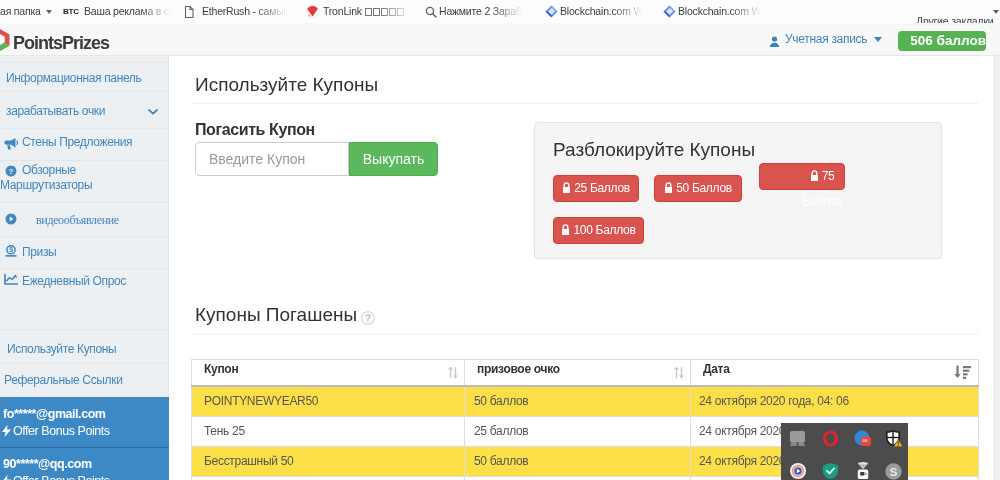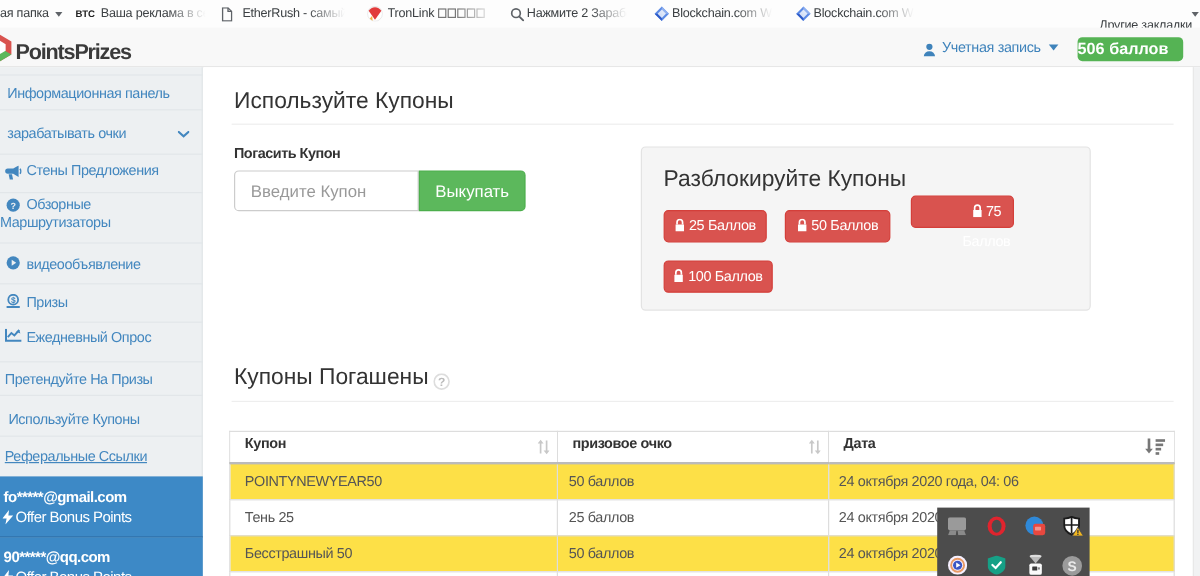--- a/index.html
+++ b/index.html
@@ -8,39 +8,39 @@
 
 
 #bookbar { position:absolute; left:0; top:0; width:1000px; height:23px; background:#fdfdfd; }
 #bookbar .bi { position:absolute; top:0; height:23px; line-height:23px; font-size:10.5px; letter-spacing:-0.2px; color:#3c4043; white-space:nowrap; }
 .fade { -webkit-mask-image:linear-gradient(90deg,#000 60%,transparent 95%); mask-image:linear-gradient(90deg,#000 60%,transparent 95%); }
 
 
 #navbar { position:absolute; left:0; top:23px; width:1000px; height:33px; background:#f8f8f8; border-bottom:1px solid #e7e7e7; }
 #brand { position:absolute; left:13px; top:10px; font-size:18px; font-weight:700; color:#3a3a3a; letter-spacing:-1px;text-align:right; }
 #acct { position:absolute; left:785px; top:0; height:33px; line-height:33px; font-size:12px; letter-spacing:-0.3px; color:#3f83bb; }
-#badge { position:absolute; left:898px; top:8px; width:88px; height:20px; background:#55b354; border-radius:4px; color:#fff; font-size:13.5px; font-weight:700; text-align:left; line-height:20px; }
+#badge { position:absolute; left:898px; top:8px; width:88px; height:20px; background:#55b354; border-radius:4px; color:#fff; font-size:13.5px; font-weight:700; text-align:right; line-height:20px; }
 
 
 #sidebar { position:absolute; left:0; top:56px; width:169px; height:424px; background:#edf0f2; border-right:1px solid #e2e5e8; }
 .sitem { position:absolute; left:0; width:169px; color:#4387bf; font-size:12px; letter-spacing:-0.35px; border-top:1px solid #e2e6e9; }
 .sitem .txt { position:absolute; left:6px; }
 .blue { position:absolute; left:0; width:169px; background:#3d89c6; color:#fff; }
 
 
 #main { position:absolute; left:170px; top:56px; width:830px; height:424px; background:#fff; }
 h2.hd { position:absolute; font-size:19px; font-weight:400; color:#333; }
 .rule { position:absolute; height:1px; background:#eee; }
 
-#lbl { position:absolute; left:195px; top:121px; font-size:12px; letter-spacing:-0.4px; font-weight:700; color:#333; }
+#lbl { position:absolute; left:195px; top:121px; font-size:16px; letter-spacing:-0.4px; font-weight:700; color:#333; }
 #inputg { position:absolute; left:195px; top:142px; width:243px; height:34px; }
 #inp { position:absolute; left:0; top:0; width:154px; height:34px; border:1px solid #ccc; border-radius:4px 0 0 4px; background:#fff; color:#999; font-size:14px; line-height:32px; padding-left:13px; }
 #btn-redeem { position:absolute; left:154px; top:0; width:89px; height:34px; background:#5cb85c; border:1px solid #4cae4c; border-radius:0 4px 4px 0; color:#fff; font-size:14px; text-align:center; line-height:32px; }
 
-#well { position:absolute; left:534px; top:122px; width:375px; height:137px; background:#f5f5f5; border:1px solid #e3e3e3; border-radius:4px; }
+#well { position:absolute; left:534px; top:122px; width:408px; height:137px; background:#f5f5f5; border:1px solid #e3e3e3; border-radius:4px; }
 #well h3 { position:absolute; left:18px; top:16px; font-size:19px; font-weight:400; color:#333; }
 .rbtn { position:absolute; height:27px; background:#d9534f; border:1px solid #d43f3a; border-radius:4px; color:#fff; font-size:12px; letter-spacing:-0.3px; line-height:25px; text-align:center; }
 
 
 #tblwrap { position:absolute; left:191px; top:359px; width:787px; }
 table.dt { border-collapse:collapse; width:787px; table-layout:fixed; font-size:12px; letter-spacing:-0.3px; color:#555; }
 table.dt th { font-weight:700; color:#333; text-align:left; height:26px; padding:3px 0 0 12px; line-height:13px; vertical-align:top; border:1px solid #ddd; border-bottom:2px solid #bbb; background:#fff; position:relative; }
 table.dt td { height:29px; line-height:29px; padding:0 0 0 12px; border:1px solid #ddd; }
 tr.odd td { background:#fde047; }
 tr.even td { background:#fff; }
@@ -132,46 +132,43 @@
         <text x="12" y="17.5" font-size="15" font-weight="bold" fill="#edf0f2" text-anchor="middle" font-family="Liberation Sans">?</text>
       </svg>
     <span class="txt" style="top:2px; left:22px;">Обзорные</span>
     <span class="txt" style="top:17px; left:0px;">Маршрутизаторы</span>
   </div>
   <div class="sitem" style="top:146px; height:34px;">
     <svg class="abs" style="left:5px; top:10px;" width="12" height="12" viewBox="0 0 24 24">
         <circle cx="12" cy="12" r="11" fill="#4387bf"></circle>
         <path d="M9.5 7 L17 12 L9.5 17 Z" fill="#edf0f2"></path>
       </svg>
-    <span class="txt" style="top:10px; left:22px;">видеообъявление</span>
+    <span class="txt" style="top:10px; left:36px;font-family:Liberation Serif, serif;">видеообъявление</span>
   </div>
   <div class="sitem" style="top:212px; height:33px;">
     <svg class="abs" style="left:4px; top:5px;" width="14" height="12" viewBox="0 0 28 24">
         <path d="M2 0 v20 h26" fill="none" stroke="#4387bf" stroke-width="3.4"></path>
         <path d="M5 14 L11 7 L16 11 L24 2" fill="none" stroke="#4387bf" stroke-width="3.2"></path>
         <path d="M24 2 l2 6 -7-3 z" fill="#4387bf"></path>
       </svg>
     <span class="txt" style="top:5px; left:22px;">Ежедневный Опрос</span>
   </div>
   <div class="sitem" style="top:180px; height:32px;">
     <svg class="abs" style="left:5px; top:8px;" width="13" height="13" viewBox="0 0 26 26">
         <circle cx="12" cy="9.5" r="8.2" fill="none" stroke="#4387bf" stroke-width="3"></circle>
         <text x="12" y="14.5" font-size="14" font-weight="bold" fill="#4387bf" text-anchor="middle" font-family="Liberation Sans">$</text>
         <path d="M1 20 h22 v3.4 h-22 z" fill="#4387bf"></path>
       </svg>
     <span class="txt" style="top:8px; left:22px;">Призы</span>
   </div>
-  <div class="sitem" style="top:245px; height:28px;">
-      <span class="txt" style="top:7px; left:4px;">Претендуйте На Призы</span>
-    </div>
   <div class="sitem" style="top:273px; height:34px;">
       <span class="txt" style="top:12px; left:7px;">Используйте Купоны</span>
     </div>
   <div class="sitem" style="top:307px; height:34px;">
-      <span class="txt" style="top:9px; left:4px;text-decoration:underline;">Реферальные Ссылки</span>
+      <span class="txt" style="top:9px; left:4px;">Реферальные Ссылки</span>
     </div>
   <div class="blue" style="top:341px; height:51px; border-bottom:1px solid #2e6da4;">
     <div class="abs" style="left:3px; top:10px; font-size:12.5px; font-weight:700; letter-spacing:-0.45px;">fo*****@gmail.com</div>
     <svg class="abs" style="left:2px; top:28px;" width="9" height="12" viewBox="0 0 9 12">
         <path d="M5.5 0 L0 7 H3.5 L2.5 12 L9 4.5 H5 Z" fill="#fff"></path>
       </svg>
     <div class="abs" style="left:13px; top:27px; font-size:12.5px; letter-spacing:-0.45px;">Offer Bonus Points</div>
   </div>
   <div class="blue" style="top:392px; height:32px;">
     <div class="abs" style="left:3px; top:9px; font-size:12.5px; font-weight:700; letter-spacing:-0.45px;">90*****@qq.com</div>

